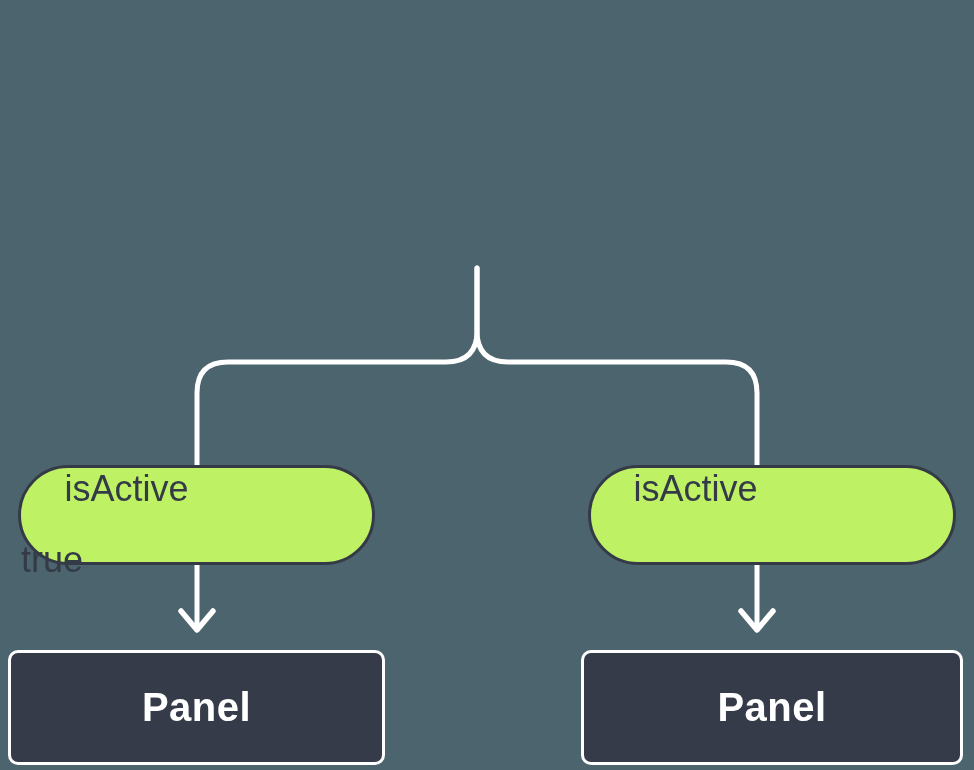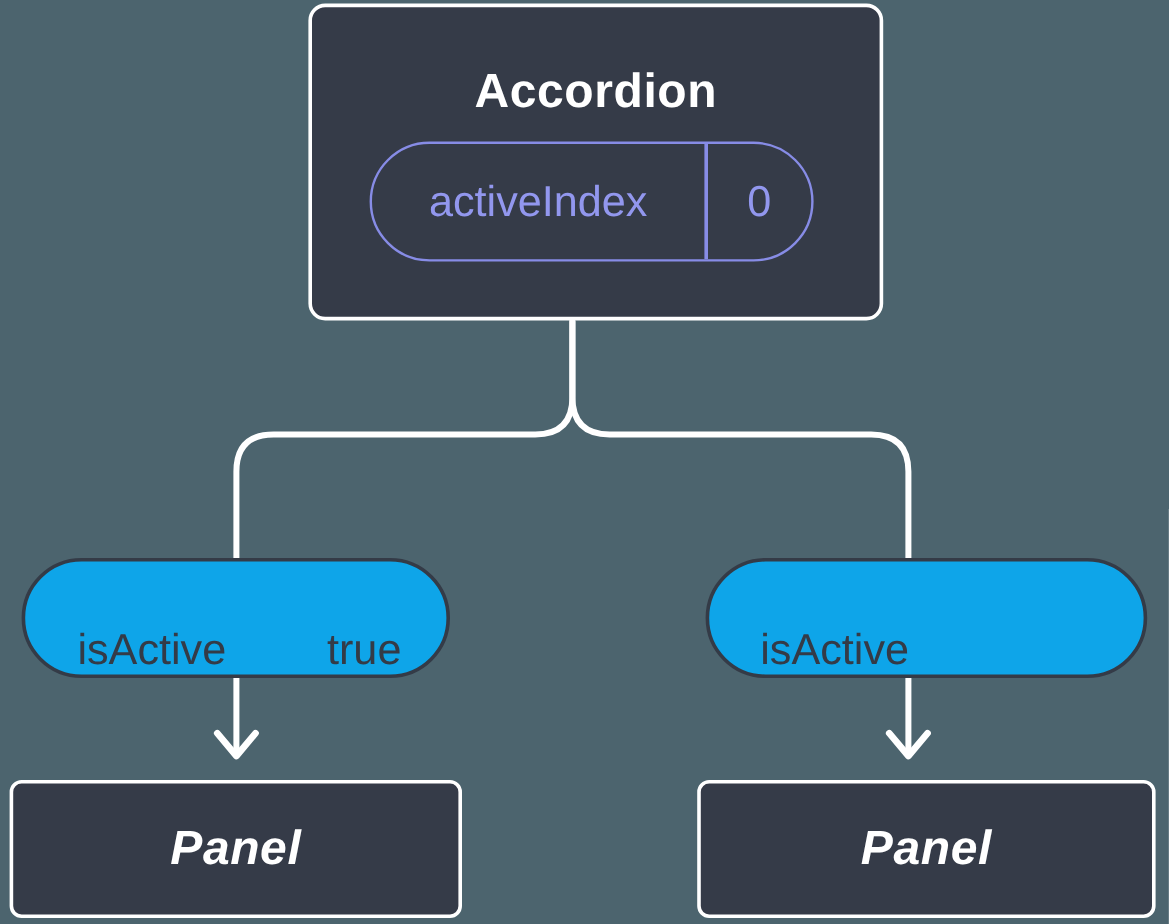--- a/index.html
+++ b/index.html
@@ -66,28 +66,29 @@
   .state-pill .cell-value {
     flex: 1;
     display: flex;
     align-items: center;
     justify-content: center;
   }
   .prop-pill {
     position: absolute;
     box-sizing: border-box;
     height: 100px;
-    background: #0ea5e9;
+    background: #bef264;
     border: 3px solid #343B47;
     border-radius: 52px;
     display: flex;
-    align-items: flex-end;
+    align-items: flex-start;
     color: #343B47;
     font-size: 36px;
     font-weight: 500;
+    flex-direction: column;
   }
   .prop-pill.left { left: 18px; top: 465px; width: 357px; }
   .prop-pill.right { left: 588px; top: 465px; width: 368px; }
   .prop-pill .cell-label {
     display: flex;
     align-items: center;
     justify-content: center;
   }
   .prop-pill.left .cell-label { width: 211px; }
   .prop-pill.right .cell-label { width: 209px; }
@@ -106,45 +107,36 @@
     top: 650px;
     height: 115px;
     border-radius: 10px;
     display: flex;
     align-items: center;
     justify-content: center;
     color: #FFFFFF;
     font-size: 40px;
     font-weight: 600;
     letter-spacing: 0.5px;
-    font-style: italic;
   }
   .panel-node.left { left: 8px; width: 377px; }
   .panel-node.right { left: 581px; width: 382px; }
 </style>
 </head>
 <body>
 
 <div class="canvas">
 
   <svg class="connectors" viewBox="0 0 974 770" xmlns="http://www.w3.org/2000/svg">
     <path d="M 477 268 L 477 331 Q 477 362 446 362 L 228 362 Q 197 362 197 393 L 197 628" fill="none" stroke="#FFFFFF" stroke-width="5" stroke-linecap="round"></path>
     <path d="M 477 268 L 477 331 Q 477 362 508 362 L 726 362 Q 757 362 757 393 L 757 628" fill="none" stroke="#FFFFFF" stroke-width="5" stroke-linecap="round"></path>
     <path d="M 181 611 L 197 630 L 213 611" fill="none" stroke="#FFFFFF" stroke-width="5.5" stroke-linecap="round" stroke-linejoin="round"></path>
     <path d="M 741 611 L 757 630 L 773 611" fill="none" stroke="#FFFFFF" stroke-width="5.5" stroke-linecap="round" stroke-linejoin="round"></path>
   </svg>
 
-  <div class="node root-node">
-    <div class="root-title">Accordion</div>
-    <div class="state-pill">
-      <div class="cell-label">activeIndex</div>
-      <div class="pill-divider"></div>
-      <div class="cell-value">0</div>
-    </div>
-  </div>
 
   <div class="prop-pill left">
     <div class="cell-label">isActive</div>
     <div class="pill-divider"></div>
     <div class="cell-value">true</div>
   </div>
 
   <div class="prop-pill right">
     <div class="cell-label">isActive</div>
     <div class="pill-divider"></div>

